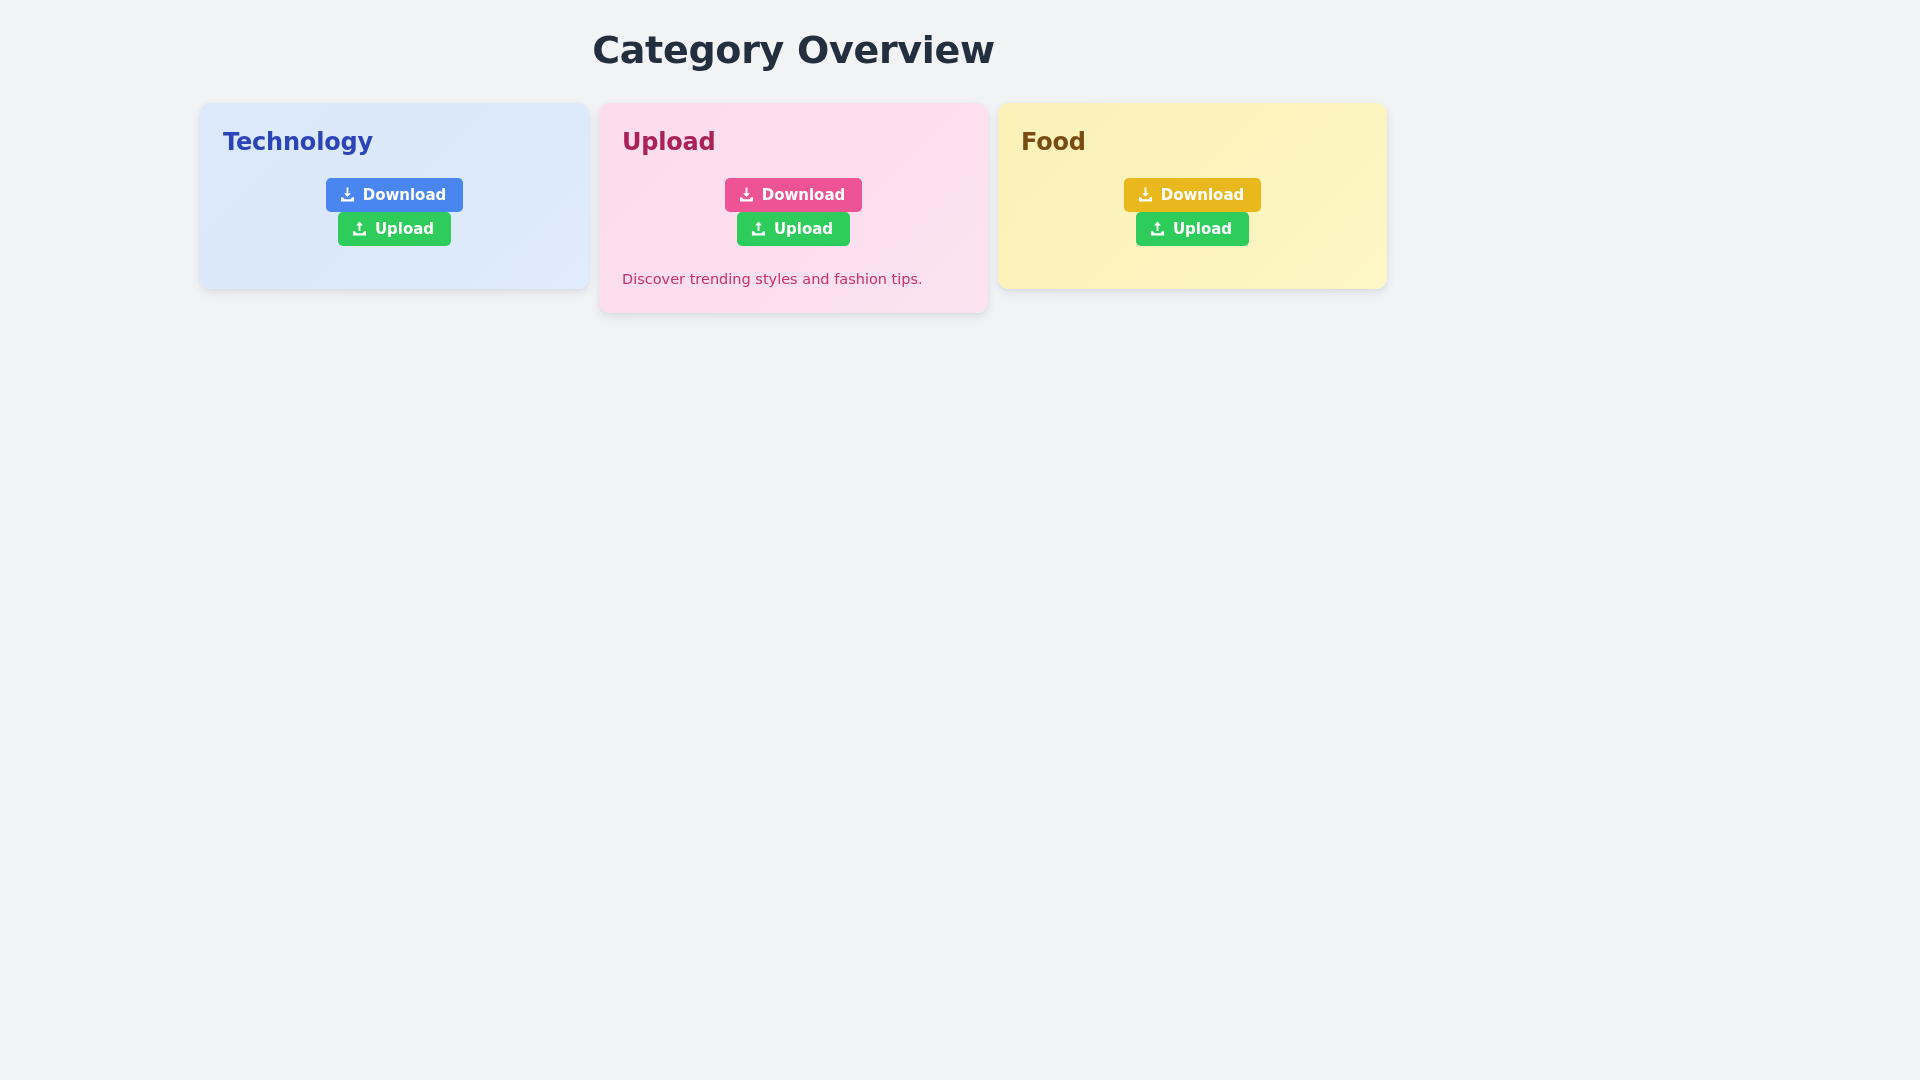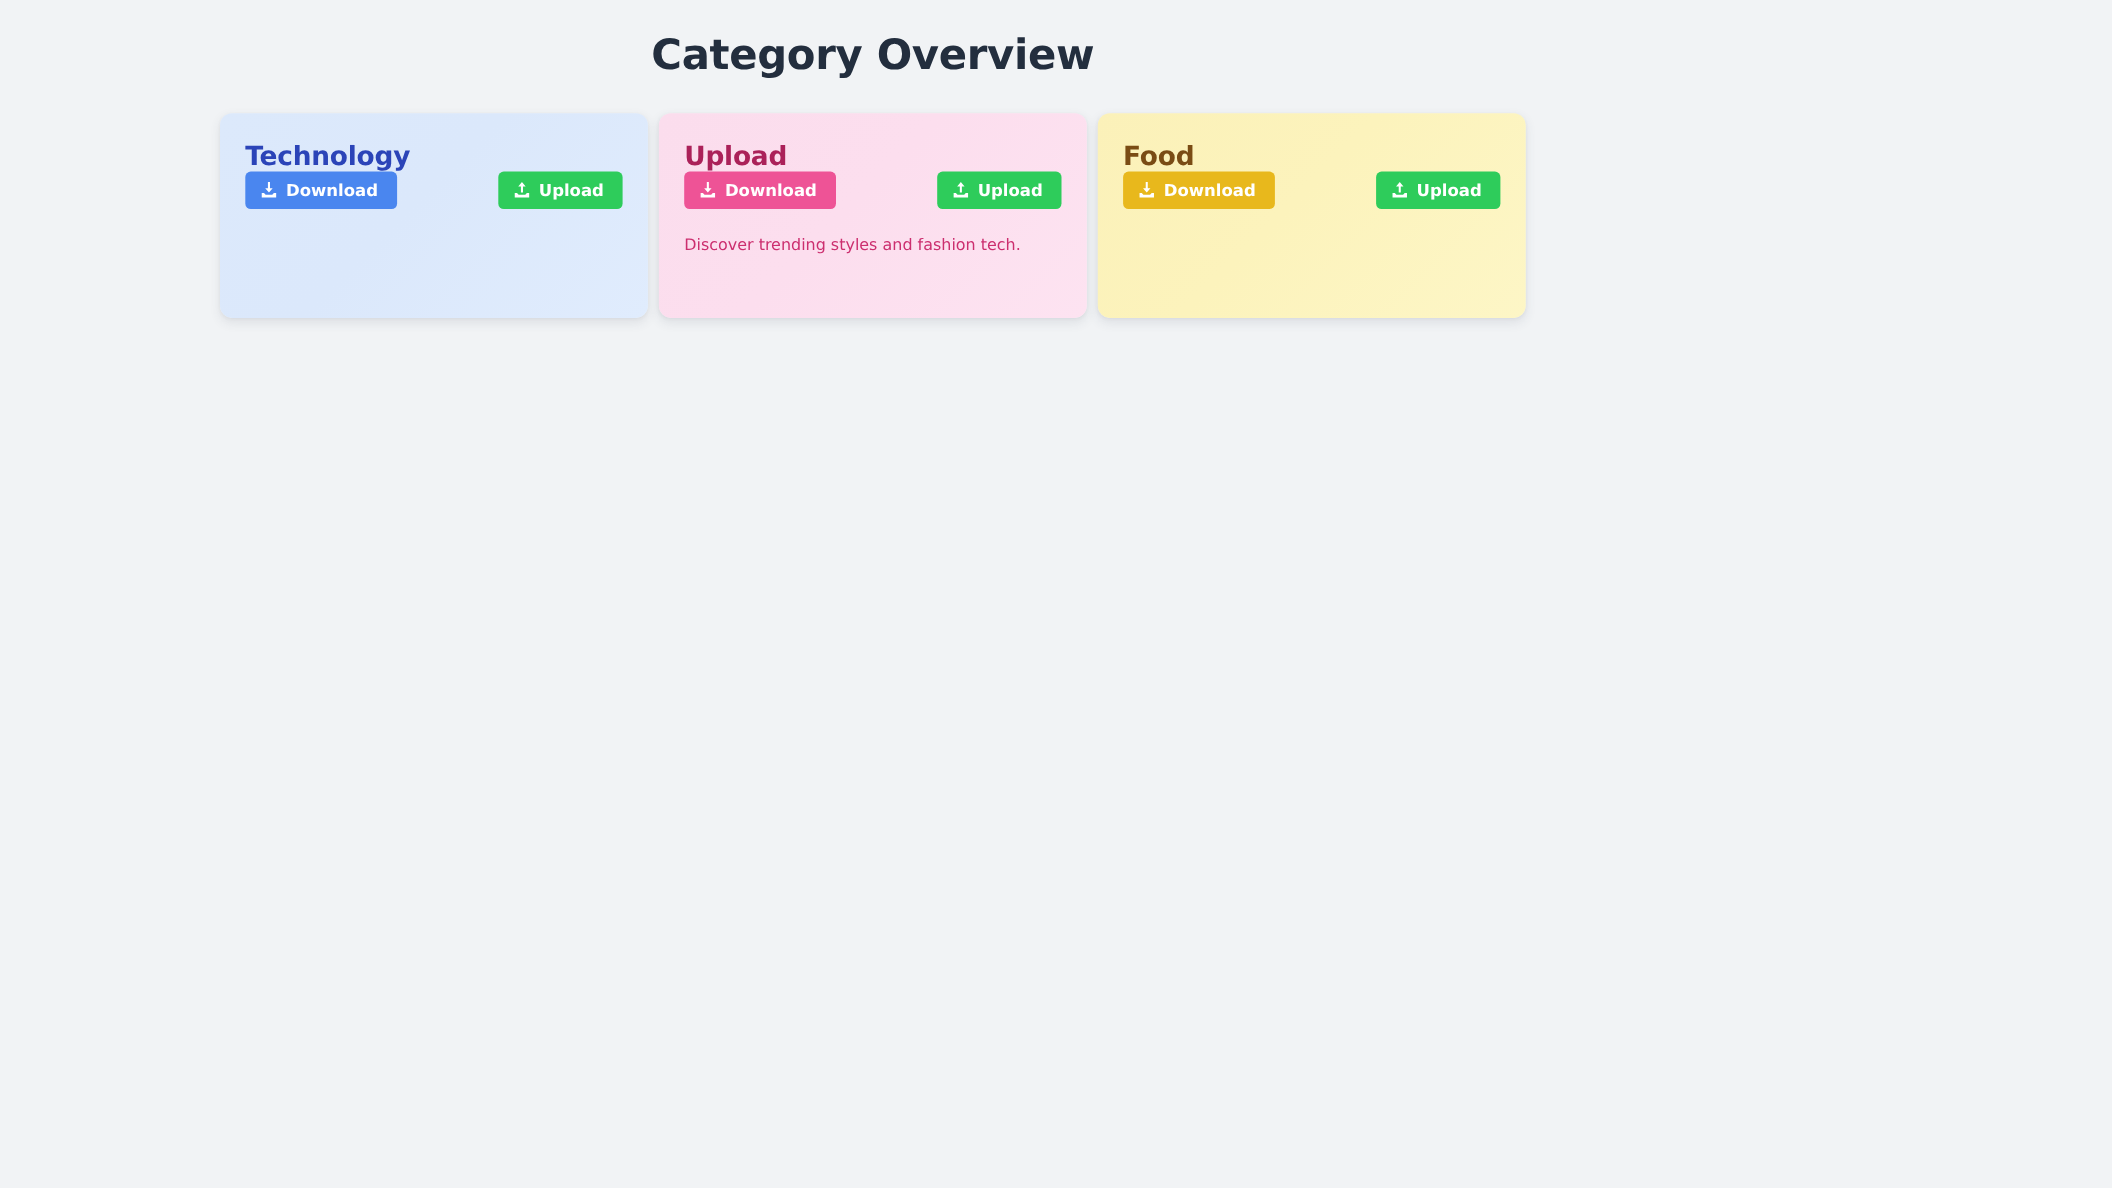--- a/index.html
+++ b/index.html
@@ -57,23 +57,24 @@
   .card-title {
     font-size: 24px;
     font-weight: bold;
     margin: 0 0 0 0;
     line-height: 1.15;
     letter-spacing: -0.2px;
   }
 
   .btn-row {
     display: flex;
-    flex-direction: row;
+    flex-direction: column;
     justify-content: space-between;
     align-items: center;
+    margin-top: 22px;
   }
 
   .btn {
     border: none;
     border-radius: 5px;
     color: #ffffff;
     font-size: 15px;
     font-weight: bold;
     font-family: "DejaVu Sans", "Liberation Sans", sans-serif;
     padding: 9px 17px 9px 14px;
@@ -183,21 +184,21 @@
           <span class="ico">
             <svg width="15" height="16" viewBox="0 0 16 16" fill="#ffffff" aria-hidden="true">
               <path d="M8 0l3.6 4.2H9v6H7v-6H4.4L8 0z"></path>
               <path d="M1 10.5h2.2l1.6 1.9h6.4l1.6-1.9H15V15H1v-4.5z"></path>
             </svg>
           </span>
           <span>Upload</span>
         </button>
       </div>
 
-      <div class="card-desc">Discover trending styles and fashion tech.</div>
+      <div class="card-desc">Discover trending styles and fashion tips.</div>
     </div>
 
     <div class="card card-food">
       <div class="card-title">Food</div>
 
       <div class="btn-row">
         <button class="btn btn-download">
           <span class="ico">
             <svg width="15" height="16" viewBox="0 0 16 16" fill="#ffffff" aria-hidden="true">
               <path d="M7 0h2v6h2.6L8 10.2 4.4 6H7V0z"></path>

